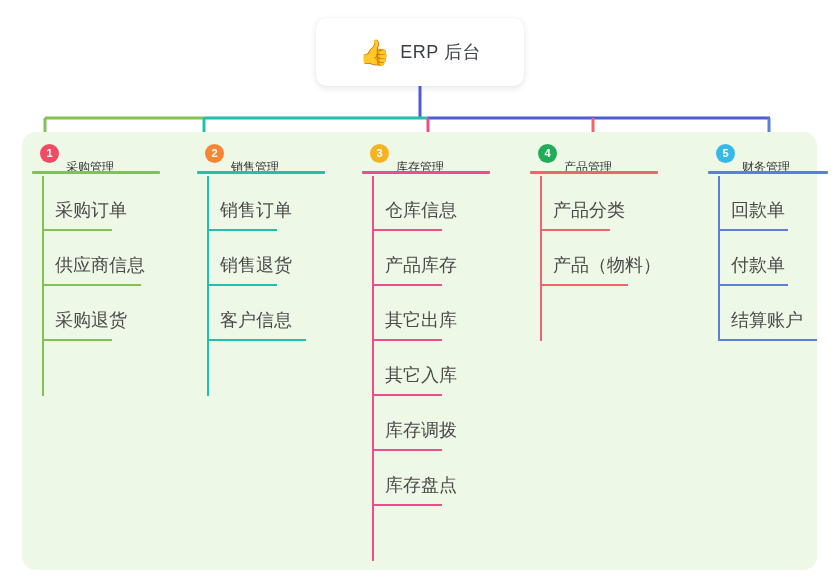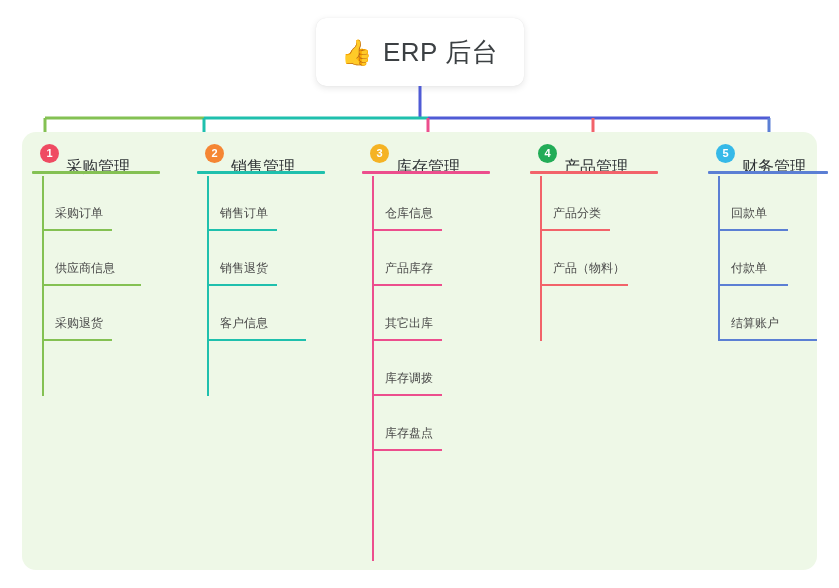--- a/index.html
+++ b/index.html
@@ -31,21 +31,21 @@
     justify-content: center;
     gap: 10px;
     box-sizing: border-box;
   }
   #root-card .thumb {
     font-size: 25px;
     line-height: 1;
     color: #f2b537;
   }
   #root-card .root-title {
-    font-size: 26px;
+    font-size: 18px;
     color: #3c4043;
     letter-spacing: .5px;
     white-space: nowrap;
   }
 
   
   #connectors {
     position: absolute;
     left: 0; top: 0;
     width: 839px;
@@ -85,21 +85,21 @@
     border-radius: 50%;
     color: #ffffff;
     font-size: 11px;
     line-height: 19px;
     text-align: center;
     font-weight: bold;
     flex: 0 0 auto;
     margin-right: 7px;
   }
   .col-title {
-    font-size: 16px;
+    font-size: 12px;
     color: #2f3336;
     white-space: nowrap;
     margin-top: 28px;
   }
   .head-rule {
     position: absolute;
     left: 10px;
     bottom: 0;
     height: 3px;
     width: 125px;
@@ -118,21 +118,21 @@
   }
   .item {
     position: relative;
     height: 55px;
     box-sizing: border-box;
   }
   .item-label {
     position: absolute;
     left: 33px;
     bottom: 9px;
-    font-size: 12px;
+    font-size: 18px;
     color: #4a4a4a;
     white-space: nowrap;
   }
   .item-rule {
     position: absolute;
     left: 20px;
     bottom: 0;
     height: 1.6px;
     width: 70px;
   }
@@ -216,20 +216,24 @@
         </div>
         <div class="item">
           <span class="item-label">产品库存</span>
           <div class="item-rule" style="background: rgb(236, 78, 141); width: 70px;"></div>
         </div>
         <div class="item">
           <span class="item-label">其它出库</span>
           <div class="item-rule" style="background: rgb(236, 78, 141); width: 70px;"></div>
         </div>
         <div class="item">
+          <span class="item-label">其它入库</span>
+          <div class="item-rule" style="background: rgb(236, 78, 141); width: 70px;"></div>
+        </div>
+        <div class="item">
           <span class="item-label">库存调拨</span>
           <div class="item-rule" style="background: rgb(236, 78, 141); width: 70px;"></div>
         </div>
         <div class="item">
           <span class="item-label">库存盘点</span>
           <div class="item-rule" style="background: rgb(236, 78, 141); width: 70px;"></div>
         </div>
       </div>
     </div>
     <div class="column" style="left: 498px;">

